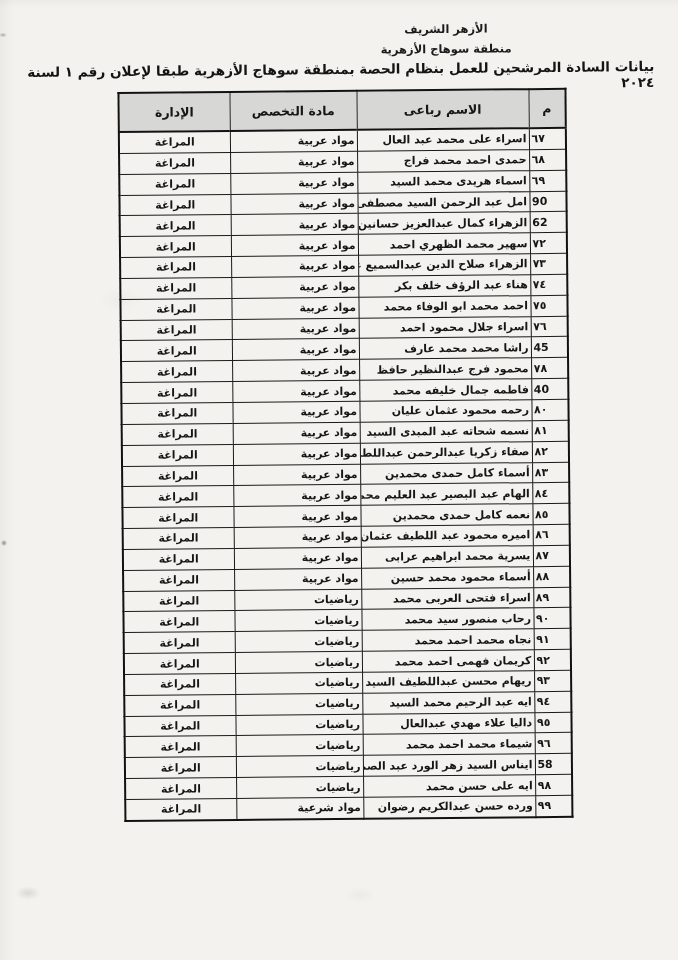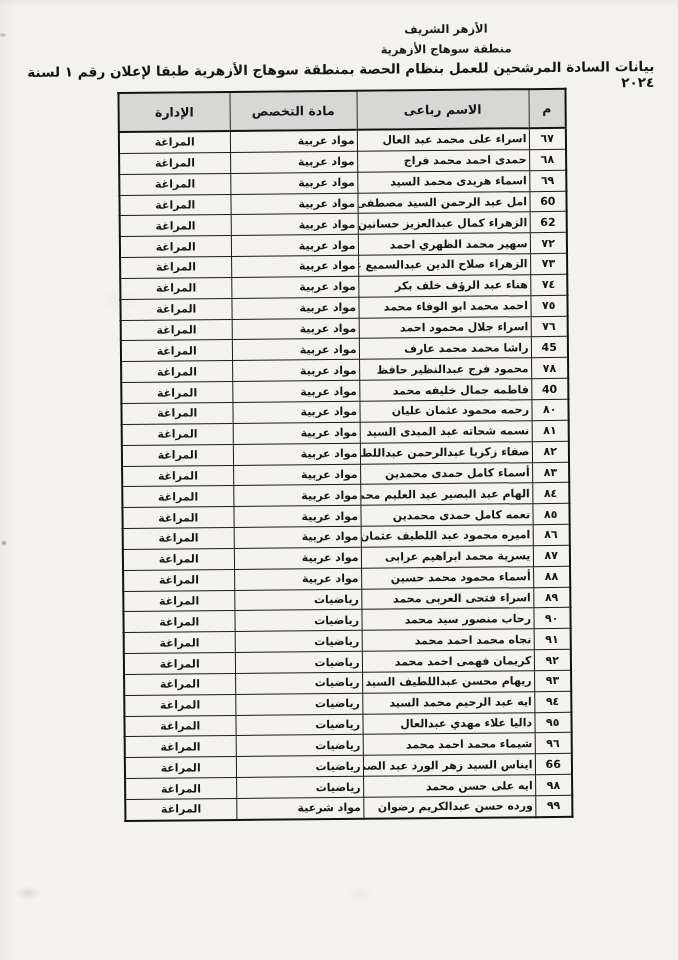--- a/index.html
+++ b/index.html
@@ -51,21 +51,21 @@
   table.roster th{
     background:#d7d8d5;
     height:35px;font-size:12.5px;text-align:center;
     border-bottom:2px solid #121212;
   }
   table.roster td{height:19.85px;font-size:11px;padding:0 2px;}
   col.c-no{width:37px;}
   col.c-name{width:172px;}
   col.c-subj{width:127px;}
   col.c-admin{width:111px;}
-  td.no-cell{text-align:center;font-size:10.5px;}
+  td.no-cell{text-align:left;font-size:10.5px;}
   td.name-cell{text-align:right;padding-right:3px;}
   td.subj-cell{text-align:right;padding-right:6px;}
   td.admin-cell{text-align:center;}
 </style>
 </head>
 <body>
 
 <div class="scan-layer"></div>
 
 <div class="sheet">
@@ -109,21 +109,21 @@
   </tr>
 
   <tr>
     <td class="no-cell">٦٩</td>
     <td class="name-cell">اسماء هريدى محمد السيد</td>
     <td class="subj-cell">مواد عربية</td>
     <td class="admin-cell">المراغة</td>
   </tr>
 
   <tr>
-    <td class="no-cell">60</td>
+    <td class="no-cell">90</td>
     <td class="name-cell">امل عبد الرحمن السيد مصطفى</td>
     <td class="subj-cell">مواد عربية</td>
     <td class="admin-cell">المراغة</td>
   </tr>
 
   <tr>
     <td class="no-cell">62</td>
     <td class="name-cell">الزهراء كمال عبدالعزيز حسانين</td>
     <td class="subj-cell">مواد عربية</td>
     <td class="admin-cell">المراغة</td>
@@ -298,21 +298,21 @@
   </tr>
 
   <tr>
     <td class="no-cell">٩٦</td>
     <td class="name-cell">شيماء محمد احمد محمد</td>
     <td class="subj-cell">رياضيات</td>
     <td class="admin-cell">المراغة</td>
   </tr>
 
   <tr>
-    <td class="no-cell">66</td>
+    <td class="no-cell">58</td>
     <td class="name-cell">ايناس السيد زهر الورد عبد الصمد</td>
     <td class="subj-cell">رياضيات</td>
     <td class="admin-cell">المراغة</td>
   </tr>
 
   <tr>
     <td class="no-cell">٩٨</td>
     <td class="name-cell">ايه على حسن محمد</td>
     <td class="subj-cell">رياضيات</td>
     <td class="admin-cell">المراغة</td>

